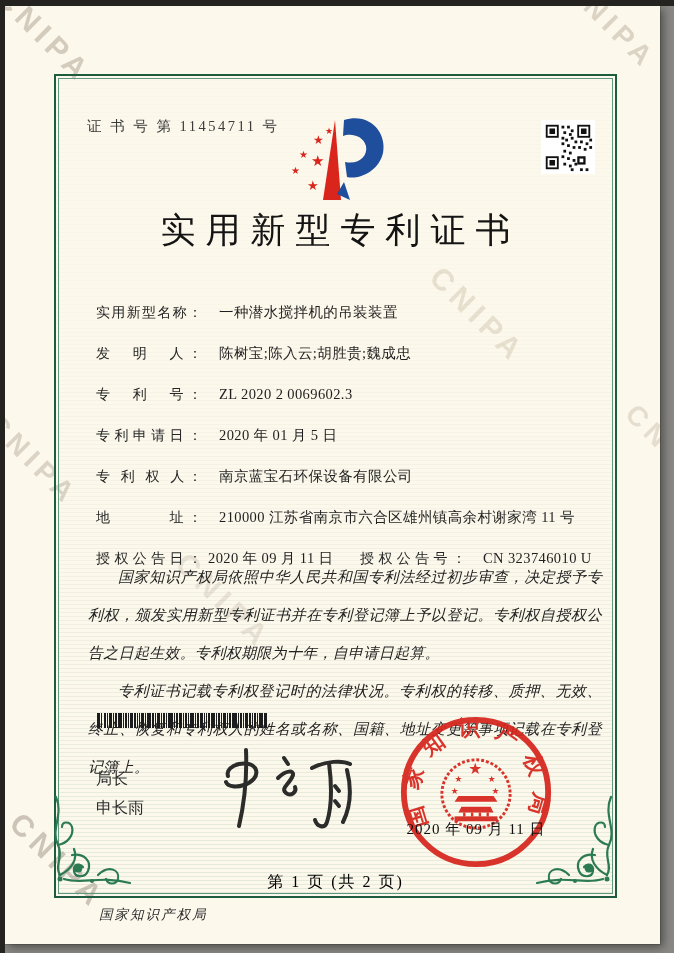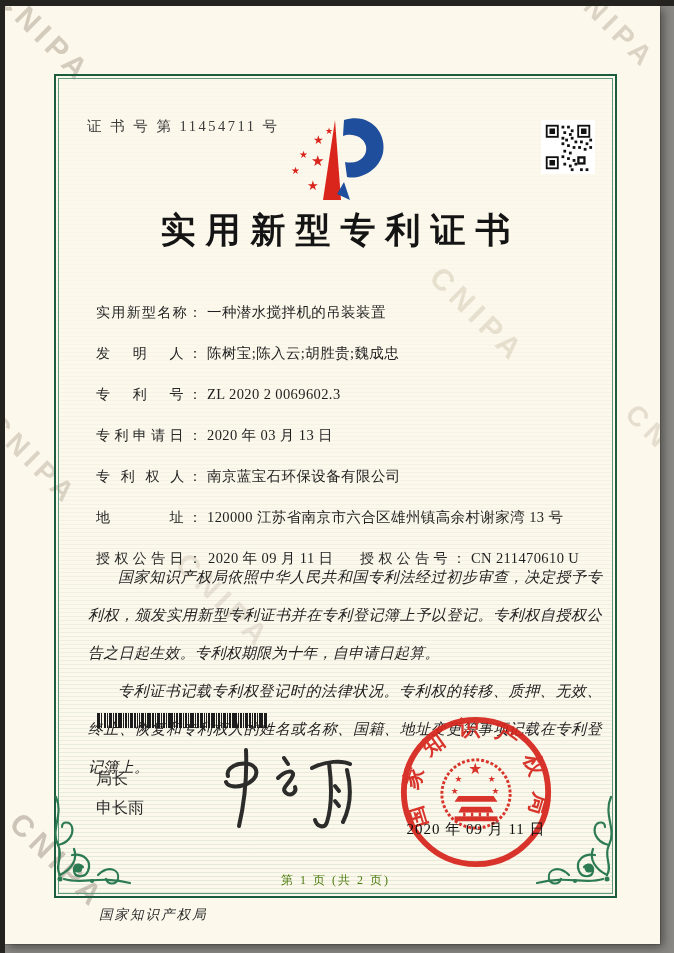--- a/index.html
+++ b/index.html
@@ -38,31 +38,31 @@
     letter-spacing:6px; pointer-events:none; white-space:nowrap;
   }
 
   .cert-no { position:absolute; left:82px; top:111px; font-size:14.5px; letter-spacing:2.5px; color:#3b3b3b;text-align:center; }
 
   .logo { position:absolute; left:284px; top:106px; }
   .qr   { position:absolute; left:536px; top:114px; background:#fff; padding:2px; }
 
   .title {
     position:absolute; left:49px; top:201px; width:563px; text-align:center;
-    font-size:35px; font-weight:bold; color:#141414; letter-spacing:10px; text-indent:10px;
+    font-size:35px; font-weight:normal; color:#141414; letter-spacing:10px; text-indent:10px;
   }
 
   .fields { position:absolute; left:91px; top:286px; width:515px; }
   .frow { height:41px; display:flex; align-items:center; white-space:nowrap; }
   .flabel {
     display:inline-block; width:106px; flex:0 0 106px;
     font-size:14px; color:#262626;
     text-align:justify; text-align-last:justify;
   }
-  .fvalue { font-size:14.5px; color:#1f1f1f; margin-left:5px; letter-spacing:.4px; }
+  .fvalue { font-size:14.5px; color:#1f1f1f; margin-left:17px; letter-spacing:.4px; }
   .fvalue.fixedw { width:152px; margin-left:6px; }
 
   .paras { position:absolute; left:83px; top:552px; width:514px; }
   .paras p {
     font-size:15px; font-style:italic; line-height:38px; color:#222;
     text-indent:2em; letter-spacing:.3px; text-align:justify;
   }
 
   .barcode { position:absolute; left:92px; top:707px; }
 
@@ -70,21 +70,21 @@
              font-size:16px; color:#2c2c2c; line-height:29px; }
 
   .signature { position:absolute; left:195px; top:738px; }
 
   .seal { position:absolute; left:393px; top:708px; opacity:.93; }
   .seal-date {
     position:absolute; left:385px; top:814px; width:172px; text-align:center;
     font-size:15px; color:#101010; letter-spacing:1px; z-index:3;
   }
 
-  .page-num { position:absolute; left:49px; top:866px; width:563px; text-align:center; font-size:12px; color:#4d7c0f; letter-spacing:2px; }
+  .page-num { position:absolute; left:49px; top:866px; width:563px; text-align:center; font-size:16px; color:#000000; letter-spacing:2px; }
   .footer-note { position:absolute; left:94px; top:900px; font-size:13.5px; font-style:italic; color:#2a2a2a; letter-spacing:2px; }
 
   .corner { position:absolute; z-index:2; }
   .corner.bl { left:37px; top:789px; }
   .corner.br { left:528px; top:789px; transform:scaleX(-1); }
 </style>
 </head>
 <body>
 
 <div class="edge-top"></div>
@@ -207,35 +207,35 @@
     <div class="frow">
       <span class="flabel">发　明　人：</span>
       <span class="fvalue">陈树宝;陈入云;胡胜贵;魏成忠</span>
     </div>
     <div class="frow">
       <span class="flabel">专　利　号：</span>
       <span class="fvalue">ZL 2020 2 0069602.3</span>
     </div>
     <div class="frow">
       <span class="flabel">专利申请日：</span>
-      <span class="fvalue">2020 年 03 月 13 日</span>
+      <span class="fvalue">2020 年 01 月 5 日</span>
     </div>
     <div class="frow">
       <span class="flabel">专 利 权 人：</span>
       <span class="fvalue">南京蓝宝石环保设备有限公司</span>
     </div>
     <div class="frow">
       <span class="flabel">地　　　址：</span>
-      <span class="fvalue">120000 江苏省南京市六合区雄州镇高余村谢家湾 13 号</span>
+      <span class="fvalue">210000 江苏省南京市六合区雄州镇高余村谢家湾 11 号</span>
     </div>
     <div class="frow">
       <span class="flabel">授权公告日：</span>
       <span class="fvalue fixedw">2020 年 09 月 11 日</span>
       <span class="flabel">授权公告号：</span>
-      <span class="fvalue">CN 211470610 U</span>
+      <span class="fvalue">CN 323746010 U</span>
     </div>
   </div>
 
   <div class="paras">
     <p>国家知识产权局依照中华人民共和国专利法经过初步审查，决定授予专利权，颁发实用新型专利证书并在专利登记簿上予以登记。专利权自授权公告之日起生效。专利权期限为十年，自申请日起算。</p>
     <p>专利证书记载专利权登记时的法律状况。专利权的转移、质押、无效、终止、恢复和专利权人的姓名或名称、国籍、地址变更等事项记载在专利登记簿上。</p>
   </div>
 
   <svg class="barcode" width="170" height="15" viewBox="0 0 170 15">
     <g fill="#1c1c1c">

